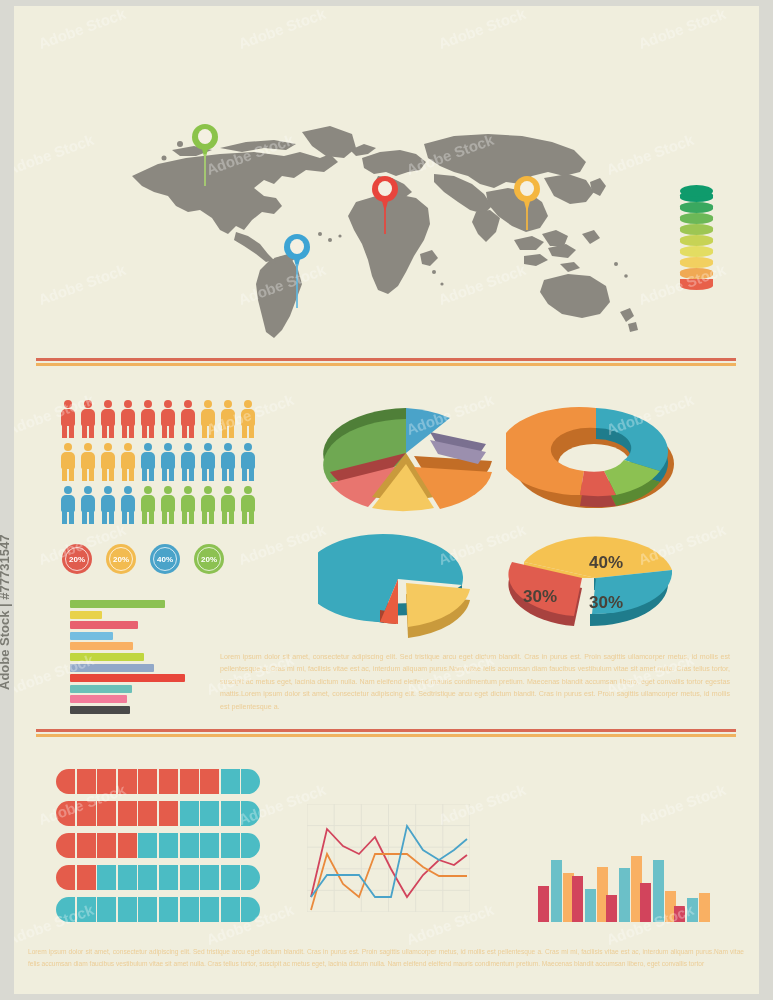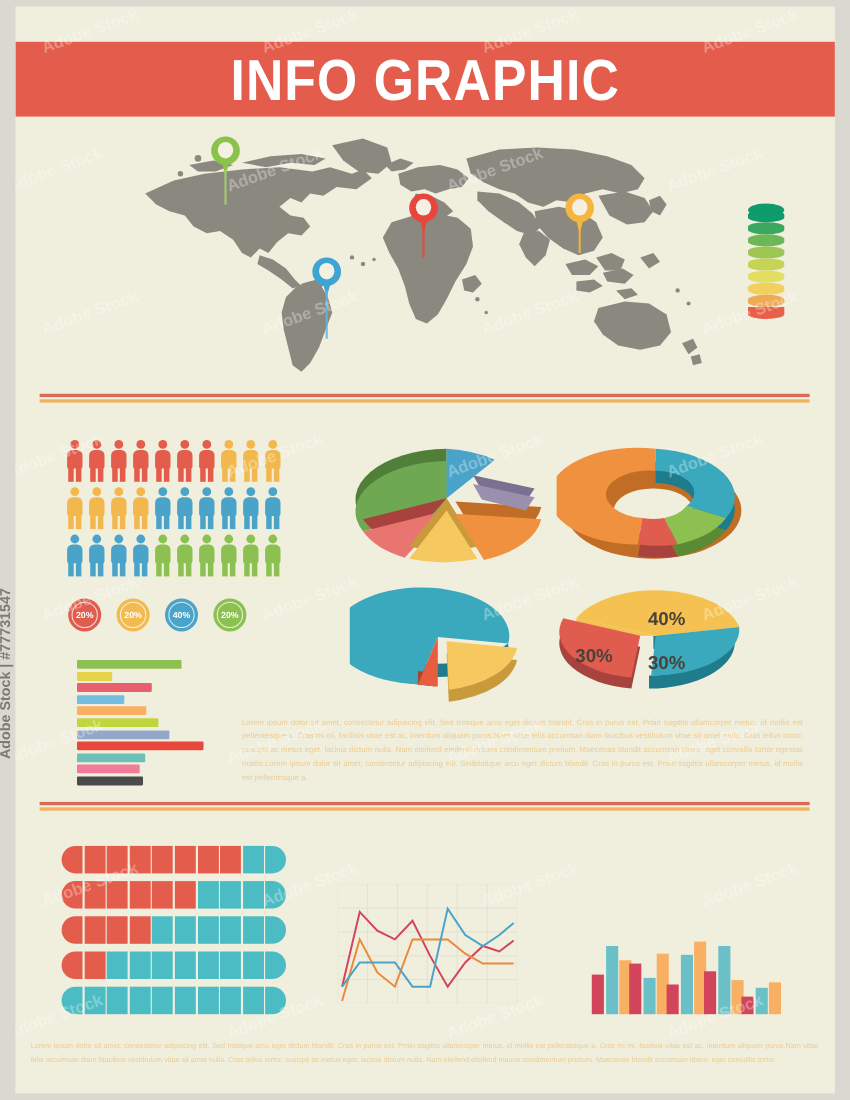--- a/index.html
+++ b/index.html
@@ -151,23 +151,20 @@
     font-size:15px;font-family:"Liberation Sans", sans-serif;
     transform:rotate(-20deg);white-space:nowrap;
   }
 </style>
 </head>
 <body>
 
 <div id="page">
   <div class="poster">
 
-    <div class="banner">
-      <div class="banner-title">INFO GRAPHIC</div>
-    </div>
 
     <div class="map-wrap">
       <svg class="map-svg" width="530" height="230" viewBox="0 0 530 230">
         <g fill="#8b8880">
 
           <path d="M8,62 L34,50 L62,44 L96,40 L130,38 L160,42 L176,38 L196,44 L206,40 L214,48 L200,58 L182,56 L170,64 L158,62 L150,70 L140,66 L130,74 L140,82 L152,84 L158,92 L150,100 L138,98 L128,106 L120,116 L112,112 L104,120 L96,116 L88,104 L76,96 L64,98 L52,92 L44,82 L30,78 L18,72 Z"></path>
           <path d="M96,34 L122,28 L150,26 L172,30 L162,36 L140,34 L118,38 Z"></path>
           <path d="M48,36 L70,32 L88,36 L72,42 L56,42 Z"></path>
 
           <path d="M178,18 L206,12 L228,20 L232,34 L220,44 L202,42 L188,32 Z"></path>

